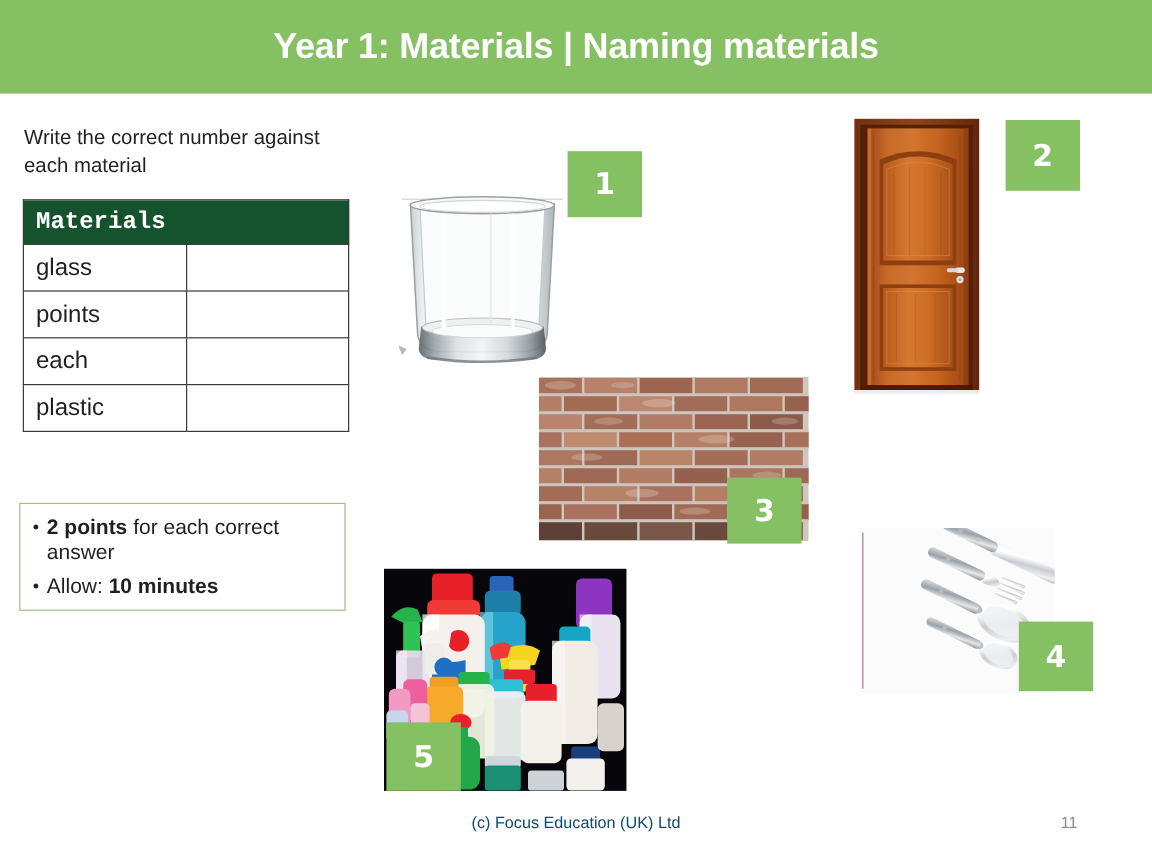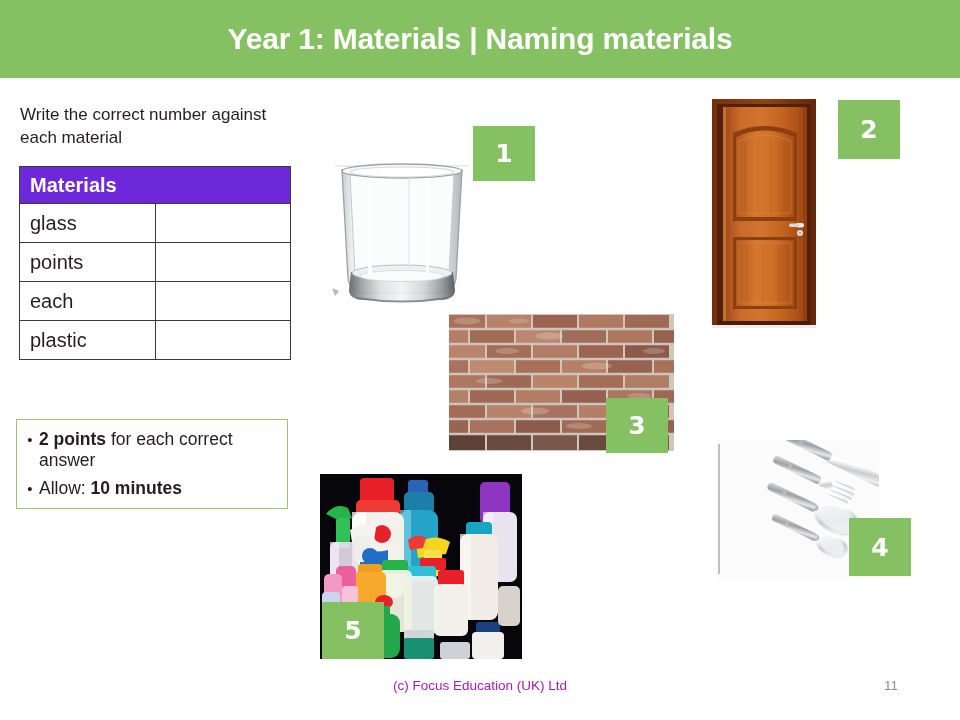--- a/index.html
+++ b/index.html
@@ -60,26 +60,26 @@
   }
   .mat-table td {
     border: 1.6px solid #3a3a3a;
     height: 38px;
     padding: 0 0 0 10px;
     font-size: 20px;
     color: #231f20;
     vertical-align: middle;
   }
   .mat-table td.head {
-    background: #6d28d9;
+    background: #14532d;
     color: #ffffff;
     font-weight: bold;
     font-size: 20px;
     height: 36px;
-    font-family: Liberation Sans, sans-serif;
+    font-family: Liberation Mono, monospace;
   }
   .mat-table td.answer { width: 79px; padding: 0; }
 
   .points-box {
     position: absolute;
     left: 16px;
     top: 419px;
     width: 272px;
     border: 1px solid #9cc47e;
     background: #ffffff;
@@ -134,21 +134,21 @@
   .pic svg { display: block; width: 100%; height: 100%; }
 
   
   .footer-copy {
     position: absolute;
     left: 0;
     top: 678px;
     width: 960px;
     text-align: center;
     font-size: 13.5px;
-    color: #a21caf;
+    color: #0c4a6e;
   }
   .footer-page {
     position: absolute;
     right: 62px;
     top: 678px;
     font-size: 13.5px;
     color: #8d8d8d;
   }
 </style>
 </head>

